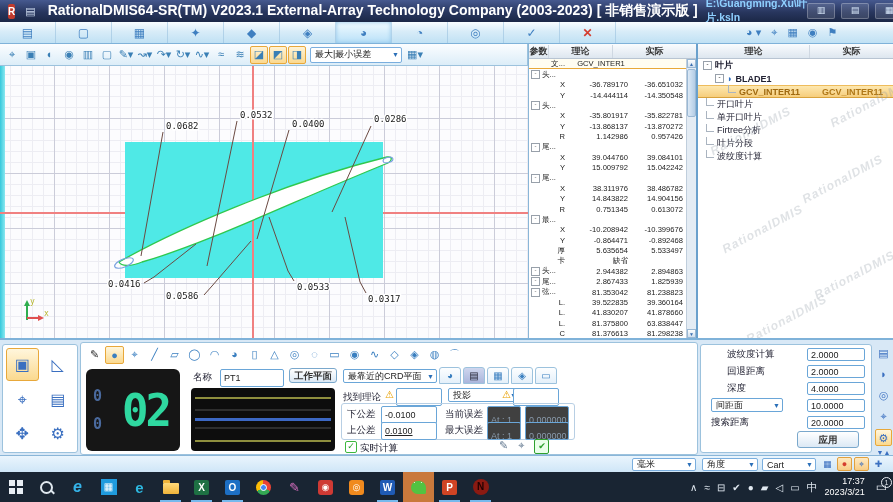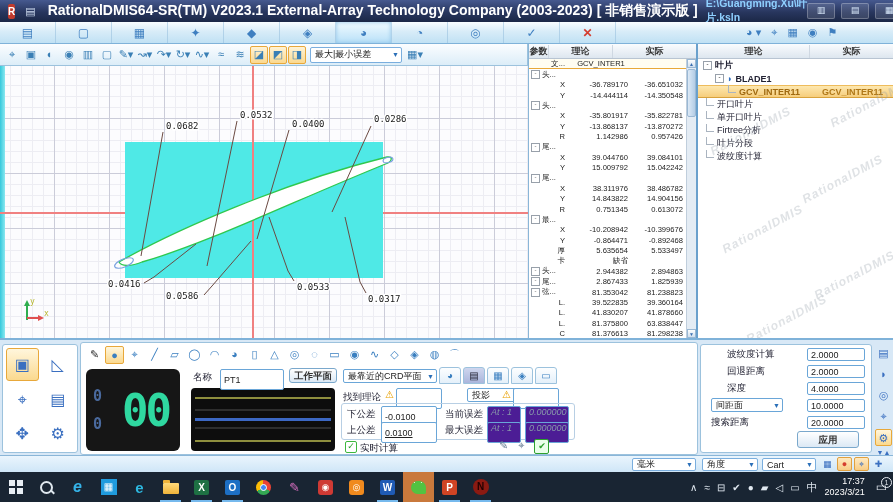--- a/index.html
+++ b/index.html
@@ -114,23 +114,23 @@
   .ro-side{width:18px;display:flex;flex-direction:column;justify-content:center;gap:10px;padding-left:7px;
     font-family:"DejaVu Sans Mono",monospace;font-size:15px;font-weight:bold;color:#4a6a9e;}
   .ro-main{flex:1;display:flex;align-items:center;justify-content:center;font-family:"DejaVu Sans Mono",monospace;
     font-size:44px;font-weight:bold;color:#2fd8a0;letter-spacing:-3px;}
   .tolband{position:absolute;left:110px;top:45px;width:144px;height:63px;background:#0d0d0d;border-radius:4px;overflow:hidden;}
   .tl{position:absolute;left:4px;right:4px;height:2px;}
   .tl.y1{top:14%;background:#8f8f3e;}.tl.y2{top:82%;background:#8f8f3e;}
   .tl.g1{top:33%;background:#2e2e2e;}.tl.g2{top:62%;background:#2e2e2e;}
   .tl.b{top:47%;height:3px;background:#3c68c4;}
   .flabel{position:absolute;font-size:9.5px;color:#223;white-space:nowrap;}
-  .field{position:absolute;height:21px;background:#fff;border:1px solid #6aa6d8;border-radius:2px;font-size:9px;
-    color:#222;box-sizing:border-box;padding:0 3px;font-family:"Liberation Sans",sans-serif;line-height:11px;}
-  .field.dis{background:#4c1d95;color:#8899aa;font-style:italic;}
+  .field{position:absolute;height:15px;background:#fff;border:1px solid #6aa6d8;border-radius:2px;font-size:9px;
+    color:#222;box-sizing:border-box;padding:8px 3px;font-family:"Liberation Sans",sans-serif;line-height:11px;}
+  .field.dis{background:#404040;color:#8899aa;}
   .btn{position:absolute;background:linear-gradient(#ffffff,#dce9f5);border:1px solid #7aa8cc;border-radius:3px;
     font-size:9.5px;font-weight:bold;color:#333;text-align:center;box-sizing:border-box;}
   .ccombo{position:absolute;display:flex;align-items:center;background:#fff;border:1px solid #6aa6d8;border-radius:2px;
     font-size:9px;color:#222;box-sizing:border-box;padding:0 2px 0 4px;height:14px;}
   .warn{position:absolute;color:#e8a000;font-size:10px;}
   #mtabs{position:absolute;left:358px;top:24px;display:flex;gap:2px;}
   .mtab{width:22px;height:17px;text-align:center;line-height:16px;font-size:10px;color:#3a7fc0;
     border:1px solid #9cc2dd;border-radius:3px 3px 0 0;background:linear-gradient(#fdfeff,#e4f0fa);box-sizing:border-box;}
   .mtab.active{background:linear-gradient(#cfd6ee,#aab6dc);color:#223;}
   .tolbox{position:absolute;left:260px;top:60px;width:232px;height:35px;border:1px solid #b8cfe4;border-radius:3px;}
@@ -637,21 +637,21 @@
           <div class="gi"><span>◈</span></div>
           <div class="gi"><span>◍</span></div>
           <div class="gi"><span>⌒</span></div>
         </div>
 
       <div class="readout">
         <div class="ro-side">
           <span>0</span>
           <span>0</span>
         </div>
-        <div class="ro-main">00</div>
+        <div class="ro-main">02</div>
       </div>
 
       <div class="tolband">
         <div class="tl y1"></div>
         <div class="tl g1"></div>
         <div class="tl b"></div>
         <div class="tl g2"></div>
         <div class="tl y2"></div>
       </div>
 
@@ -666,21 +666,21 @@
           <div class="mtab"><span>◕</span></div>
           <div class="mtab active"><span>▤</span></div>
           <div class="mtab"><span>▦</span></div>
           <div class="mtab"><span>◈</span></div>
           <div class="mtab"><span>▭</span></div>
         </div>
 
       <div class="flabel" style="left:262px;top:48px;">找到理论</div>
       <div class="warn" style="left:304px;top:46px;">⚠</div>
       <input class="field" style="left: 315px; top: 45px; width: 46px;" value="">
-      <div class="ccombo" style="left:386px;top:45px;width:72px;">
+      <div class="ccombo" style="left:367px;top:45px;width:72px;">
         <span>投影</span>
         <span class="arr" style="margin-left:auto;color:#2a6fb8;font-size:7px;">▼</span>
       </div>
       <div class="warn" style="left:421px;top:46px;">⚠</div>
       <input class="field" style="left: 432px; top: 45px; width: 46px;" value="">
 
       <div class="tolbox"></div>
       <div class="flabel" style="left:266px;top:65px;">下公差</div>
       <input class="field" style="left: 300px; top: 63px; width: 56px;" value="-0.0100">
       <div class="flabel" style="left:364px;top:65px;">当前误差</div>

